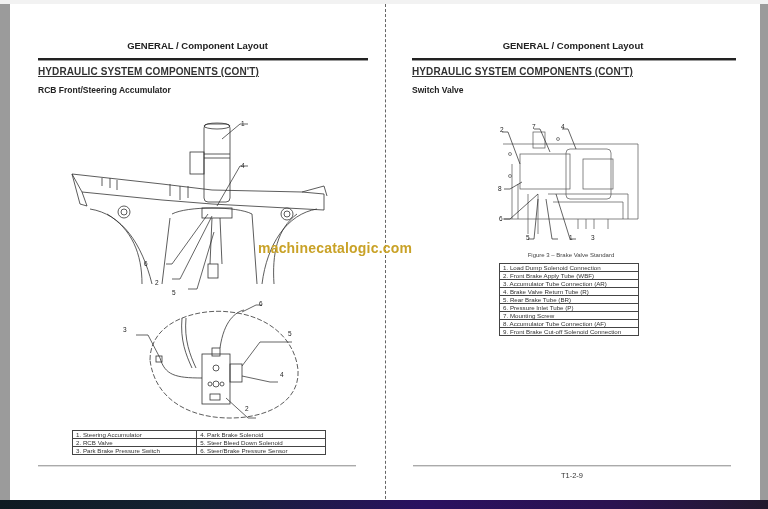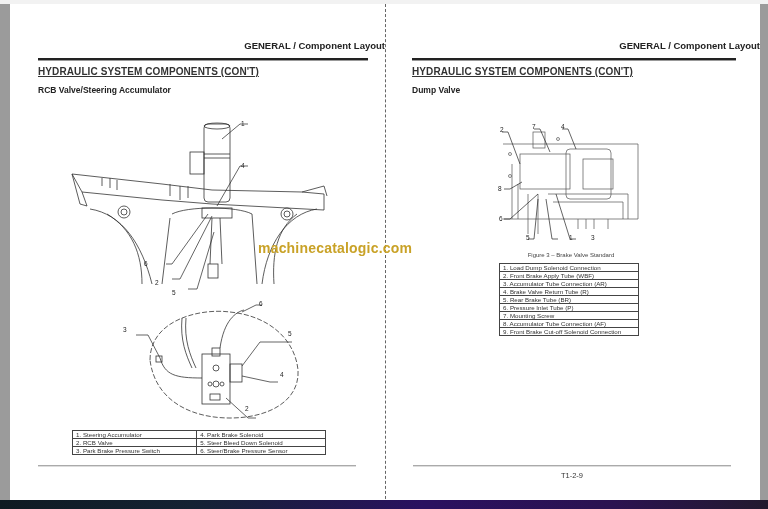--- a/index.html
+++ b/index.html
@@ -6,21 +6,21 @@
   body{width:768px;height:509px;position:relative;overflow:hidden;background:#9b9b9b;font-family:"Liberation Sans",sans-serif;}
   .topstrip{position:absolute;left:0;top:0;width:768px;height:4px;background:#f2f2f2;}
   .leftgutter{position:absolute;left:0;top:4px;width:10px;height:496px;background:#9b9b9b;}
   .rightgutter{position:absolute;left:760px;top:4px;width:8px;height:496px;background:#9b9b9b;}
   .sheet{position:absolute;left:10px;top:4px;width:750px;height:496px;background:#fff;}
   .spine{position:absolute;left:385px;top:4px;width:0;height:505px;border-left:1px dashed #666;}
   .taskbar{position:absolute;left:0;top:500px;width:768px;height:9px;background:linear-gradient(90deg,#0f1a22 0%,#142233 25%,#2a1160 55%,#2b1250 80%,#221a2e 100%);}
   .page{position:absolute;top:4px;height:496px;}
   .page.left{left:10px;width:375px;}
   .page.right{left:386px;width:374px;}
-  .hdr{position:absolute;top:40px;font-size:9.5px;font-weight:bold;color:#222;text-align:right;}
+  .hdr{position:absolute;top:40px;font-size:9.5px;font-weight:bold;color:#222;text-align:center;}
   .rule{position:absolute;top:58px;height:2px;background:#222;border-bottom:1px solid #999;}
   .sec{position:absolute;top:66px;font-size:10px;font-weight:bold;color:#333;text-decoration:underline;letter-spacing:0.1px;}
   .sub{position:absolute;top:86px;font-size:8.5px;font-weight:bold;color:#222;}
   .fig{position:absolute;}
   .legend{position:absolute;border-collapse:collapse;font-size:6.2px;color:#333;}
   .legend td{border:1px solid #444;padding:0 3px;height:7px;line-height:7px;white-space:nowrap;}
   .footrule{position:absolute;top:465px;height:1px;background:#aaa;border-bottom:1px solid #ddd;}
   .pgnum{position:absolute;top:471px;font-size:7.5px;color:#333;text-align:center;}
   .caption{position:absolute;font-size:6px;color:#444;text-align:center;}
   .watermark{position:absolute;left:258px;top:240px;font-size:14px;font-weight:bold;color:#c9a227;letter-spacing:0.2px;}
@@ -31,21 +31,21 @@
 
 <div class="topstrip"></div>
 <div class="leftgutter"></div>
 <div class="rightgutter"></div>
 <div class="sheet"></div>
 
 <div class="page left">
   <div class="hdr" style="left:0;width:375px;top:36px;">GENERAL / Component Layout</div>
   <div class="rule" style="left:28px;width:330px;top:54px;"></div>
   <div class="sec" style="left:28px;top:62px;">HYDRAULIC SYSTEM COMPONENTS (CON'T)</div>
-  <div class="sub" style="left:28px;top:81px;">RCB Valve/Steering Accumulator</div>
+  <div class="sub" style="left:28px;top:81px;">RCB Front/Steering Accumulator</div>
 
   <svg class="fig" style="left:52px;top:110px;" width="280" height="180" viewBox="0 0 280 180">
     <g fill="none" stroke="#333" stroke-width="0.8">
 
       <path d="M10 60 L100 70 L150 76 L240 78 L262 80 L262 96 L150 90 L100 86 L20 78 Z"></path>
       <path d="M10 60 L18 90 L25 92 L20 78"></path>
       <path d="M240 78 L262 72 L265 82"></path>
 
       <path d="M40 64 L40 72 M48 64 L48 74 M55 66 L55 76"></path>
       <path d="M108 70 L108 82 M118 72 L118 86 M126 72 L126 84"></path>
@@ -136,21 +136,21 @@
 
   <div class="footrule" style="left:28px;width:318px;top:461px;"></div>
 </div>
 
 <div class="spine"></div>
 
 <div class="page right">
   <div class="hdr" style="left:0;width:374px;top:36px;">GENERAL / Component Layout</div>
   <div class="rule" style="left:26px;width:324px;top:54px;"></div>
   <div class="sec" style="left:26px;top:62px;">HYDRAULIC SYSTEM COMPONENTS (CON'T)</div>
-  <div class="sub" style="left:26px;top:81px;">Dump Valve</div>
+  <div class="sub" style="left:26px;top:81px;">Switch Valve</div>
 
   <svg class="fig" style="left:112px;top:120px;" width="145" height="120" viewBox="0 0 145 120">
     <g fill="none" stroke="#555" stroke-width="0.7">
       <path d="M5 20 L140 20 L140 95 L5 95"></path>
       <rect x="35" y="8" width="12" height="16"></rect>
       <rect x="22" y="30" width="50" height="35"></rect>
       <rect x="68" y="25" width="45" height="50" rx="4"></rect>
       <rect x="85" y="35" width="30" height="30"></rect>
       <path d="M14 40 L14 95 M20 60 L20 95 M30 70 L30 110 M40 70 L40 110"></path>
       <path d="M50 70 L130 70 L130 95"></path>

